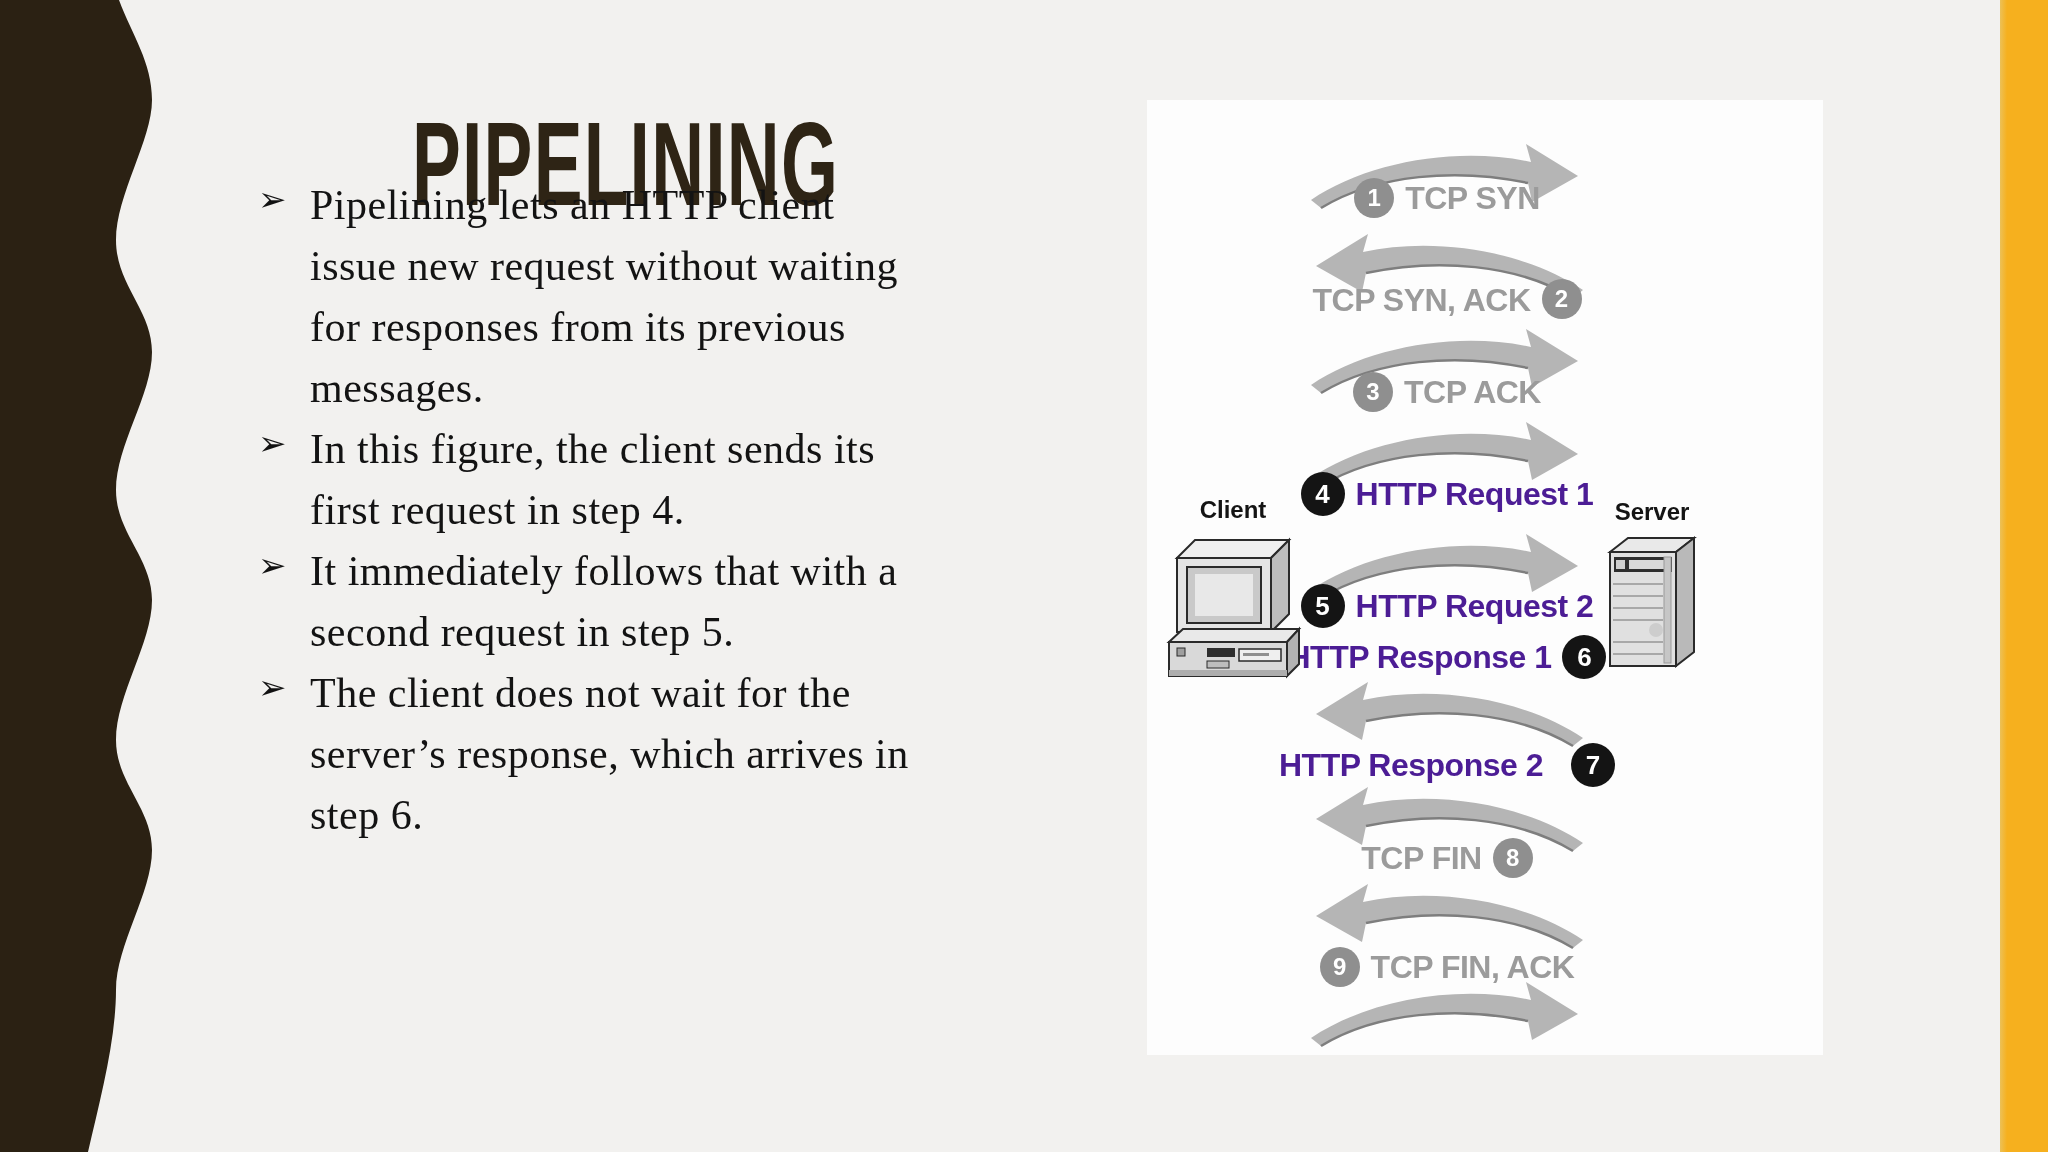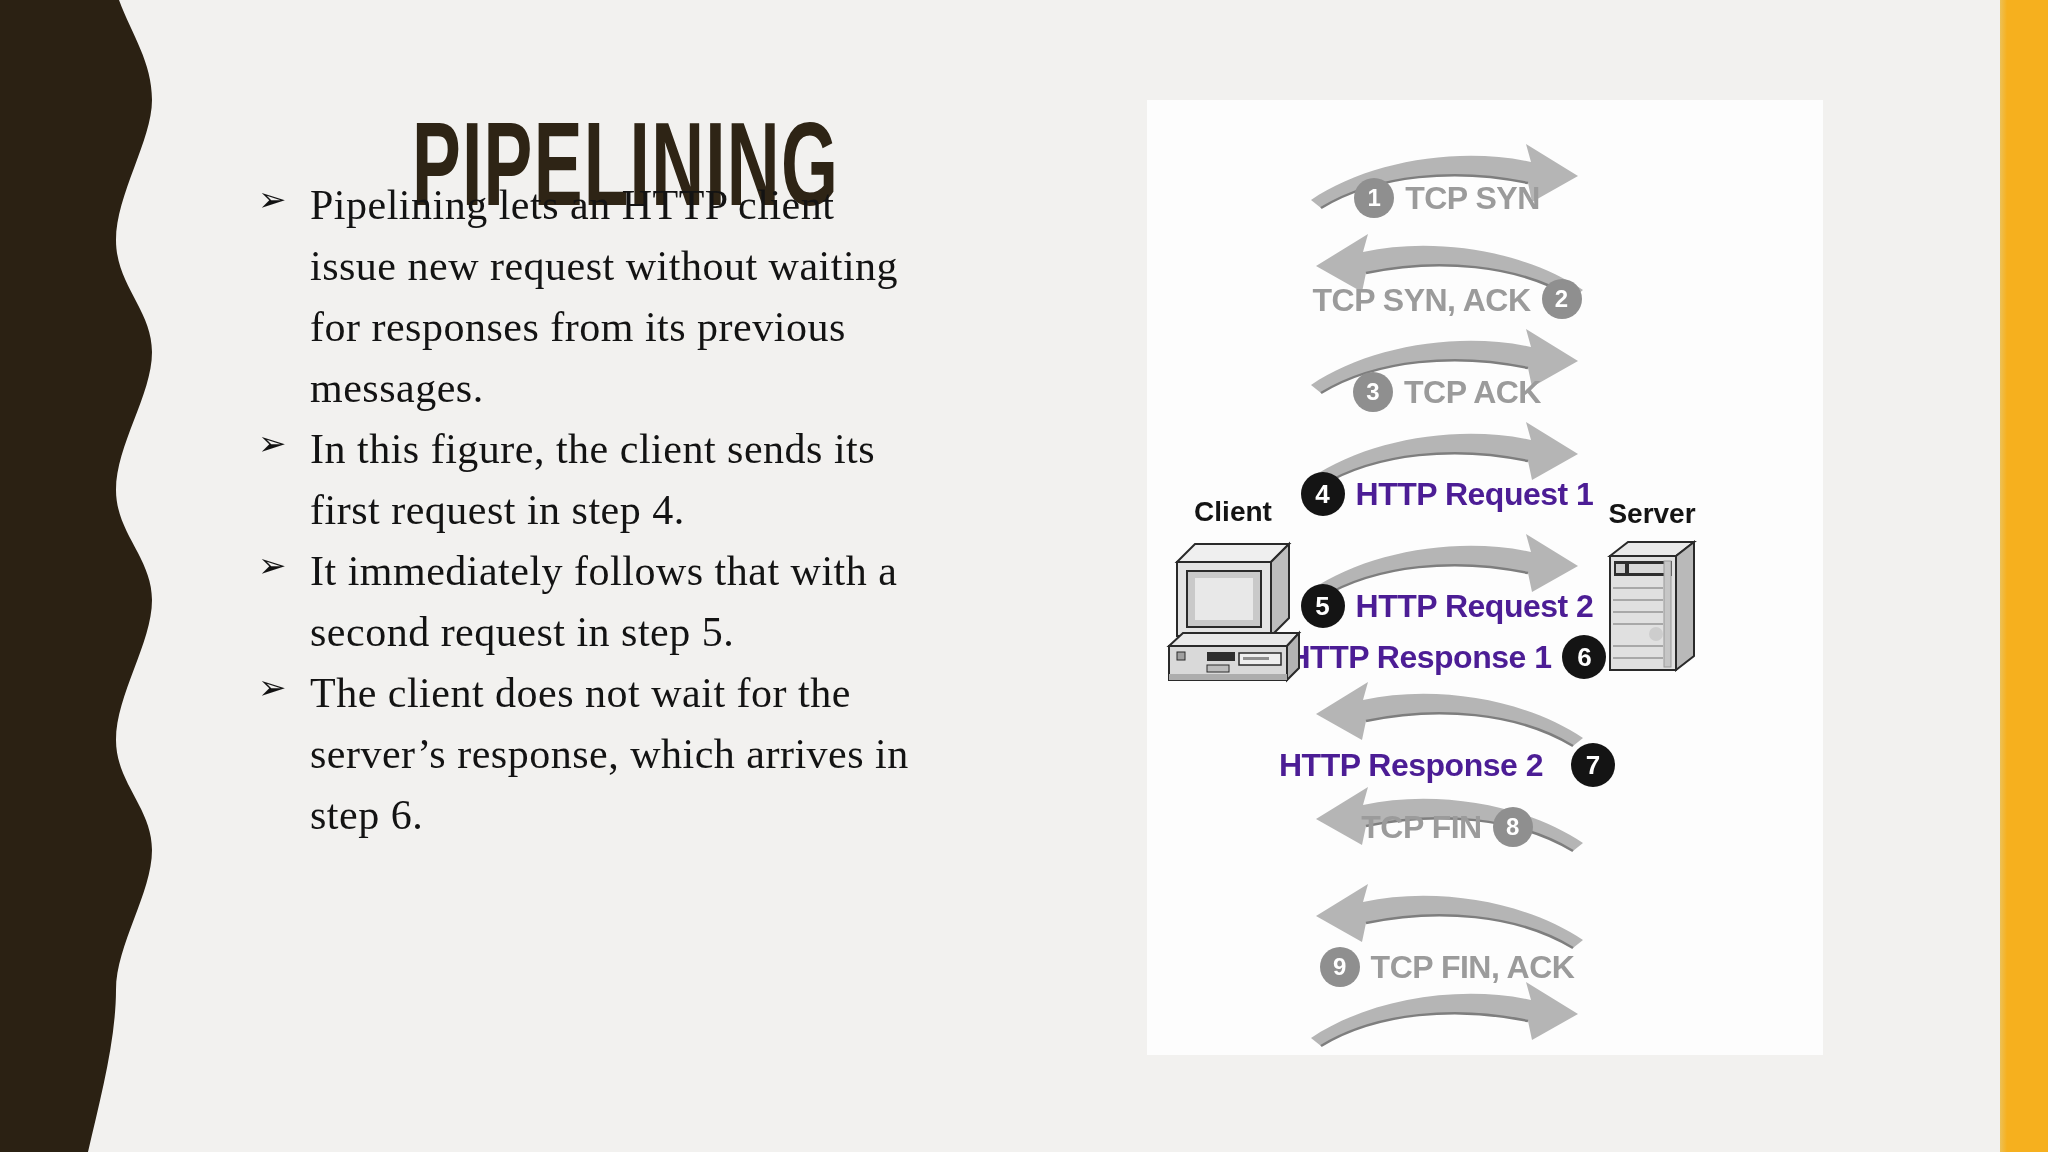--- a/index.html
+++ b/index.html
@@ -55,21 +55,21 @@
     display:flex;align-items:center;justify-content:center;
     color:#fff;font-weight:bold;font-size:24px;
   }
   .tone-gray .badge{background:#8f8f8f;}
   .tone-black .badge{background:#141414;width:44px;height:44px;font-size:26px;}
   .stext{font-weight:bold;font-size:32px;letter-spacing:-0.5px;white-space:nowrap;}
   .tone-gray .stext{color:#9b9b9b;}
   .tone-black .stext{color:#4c1d95;}
   
   .actor{position:absolute;text-align:center;}
-  .actor-label{font-weight:bold;font-size:28px;color:#141414;margin-bottom:8px;}
+  .actor-label{font-weight:bold;font-size:24px;color:#141414;margin-bottom:8px;}
   .actor-client{left:6px;top:396px;width:160px;}
   .actor-server{left:445px;top:398px;width:120px;}
 </style>
 </head>
 <body>
 
 <div class="slide">
 
   <div class="wave-wrap">
     <svg width="160" height="1152" viewBox="0 0 160 1152">
@@ -169,21 +169,21 @@
         <div class="sline tone-black" style="top: 643px; gap: 28px;">
           <span class="stext">HTTP Response 2</span>
           <span class="badge">7</span>
         </div>
         <div class="arc" style="top: 780px;">
           <svg viewBox="0 0 280 78" width="280" height="78" style="transform:scaleX(-1)">
             <path d="M4,60 C60,22 150,6 224,22 L219,4 L271,36 L225,62 L221,43 C150,28 70,34 14,68 Z" fill="#b5b5b5"></path>
             <path d="M14,68 C70,34 150,28 221,43" fill="none" stroke="#7e7e7e" stroke-width="2.5"></path>
           </svg>
         </div>
-        <div class="sline tone-gray" style="top: 705px; text-align: center;">
+        <div class="sline tone-gray" style="top: 736px; text-align: center;">
           <span class="stext">TCP FIN</span>
           <span class="badge">8</span>
         </div>
         <div class="arc" style="top: 878px;">
           <svg viewBox="0 0 280 78" width="280" height="78">
             <path d="M4,60 C60,22 150,6 224,22 L219,4 L271,36 L225,62 L221,43 C150,28 70,34 14,68 Z" fill="#b5b5b5"></path>
             <path d="M14,68 C70,34 150,28 221,43" fill="none" stroke="#7e7e7e" stroke-width="2.5"></path>
           </svg>
         </div>
         <div class="sline tone-gray" style="top: 845px;">

